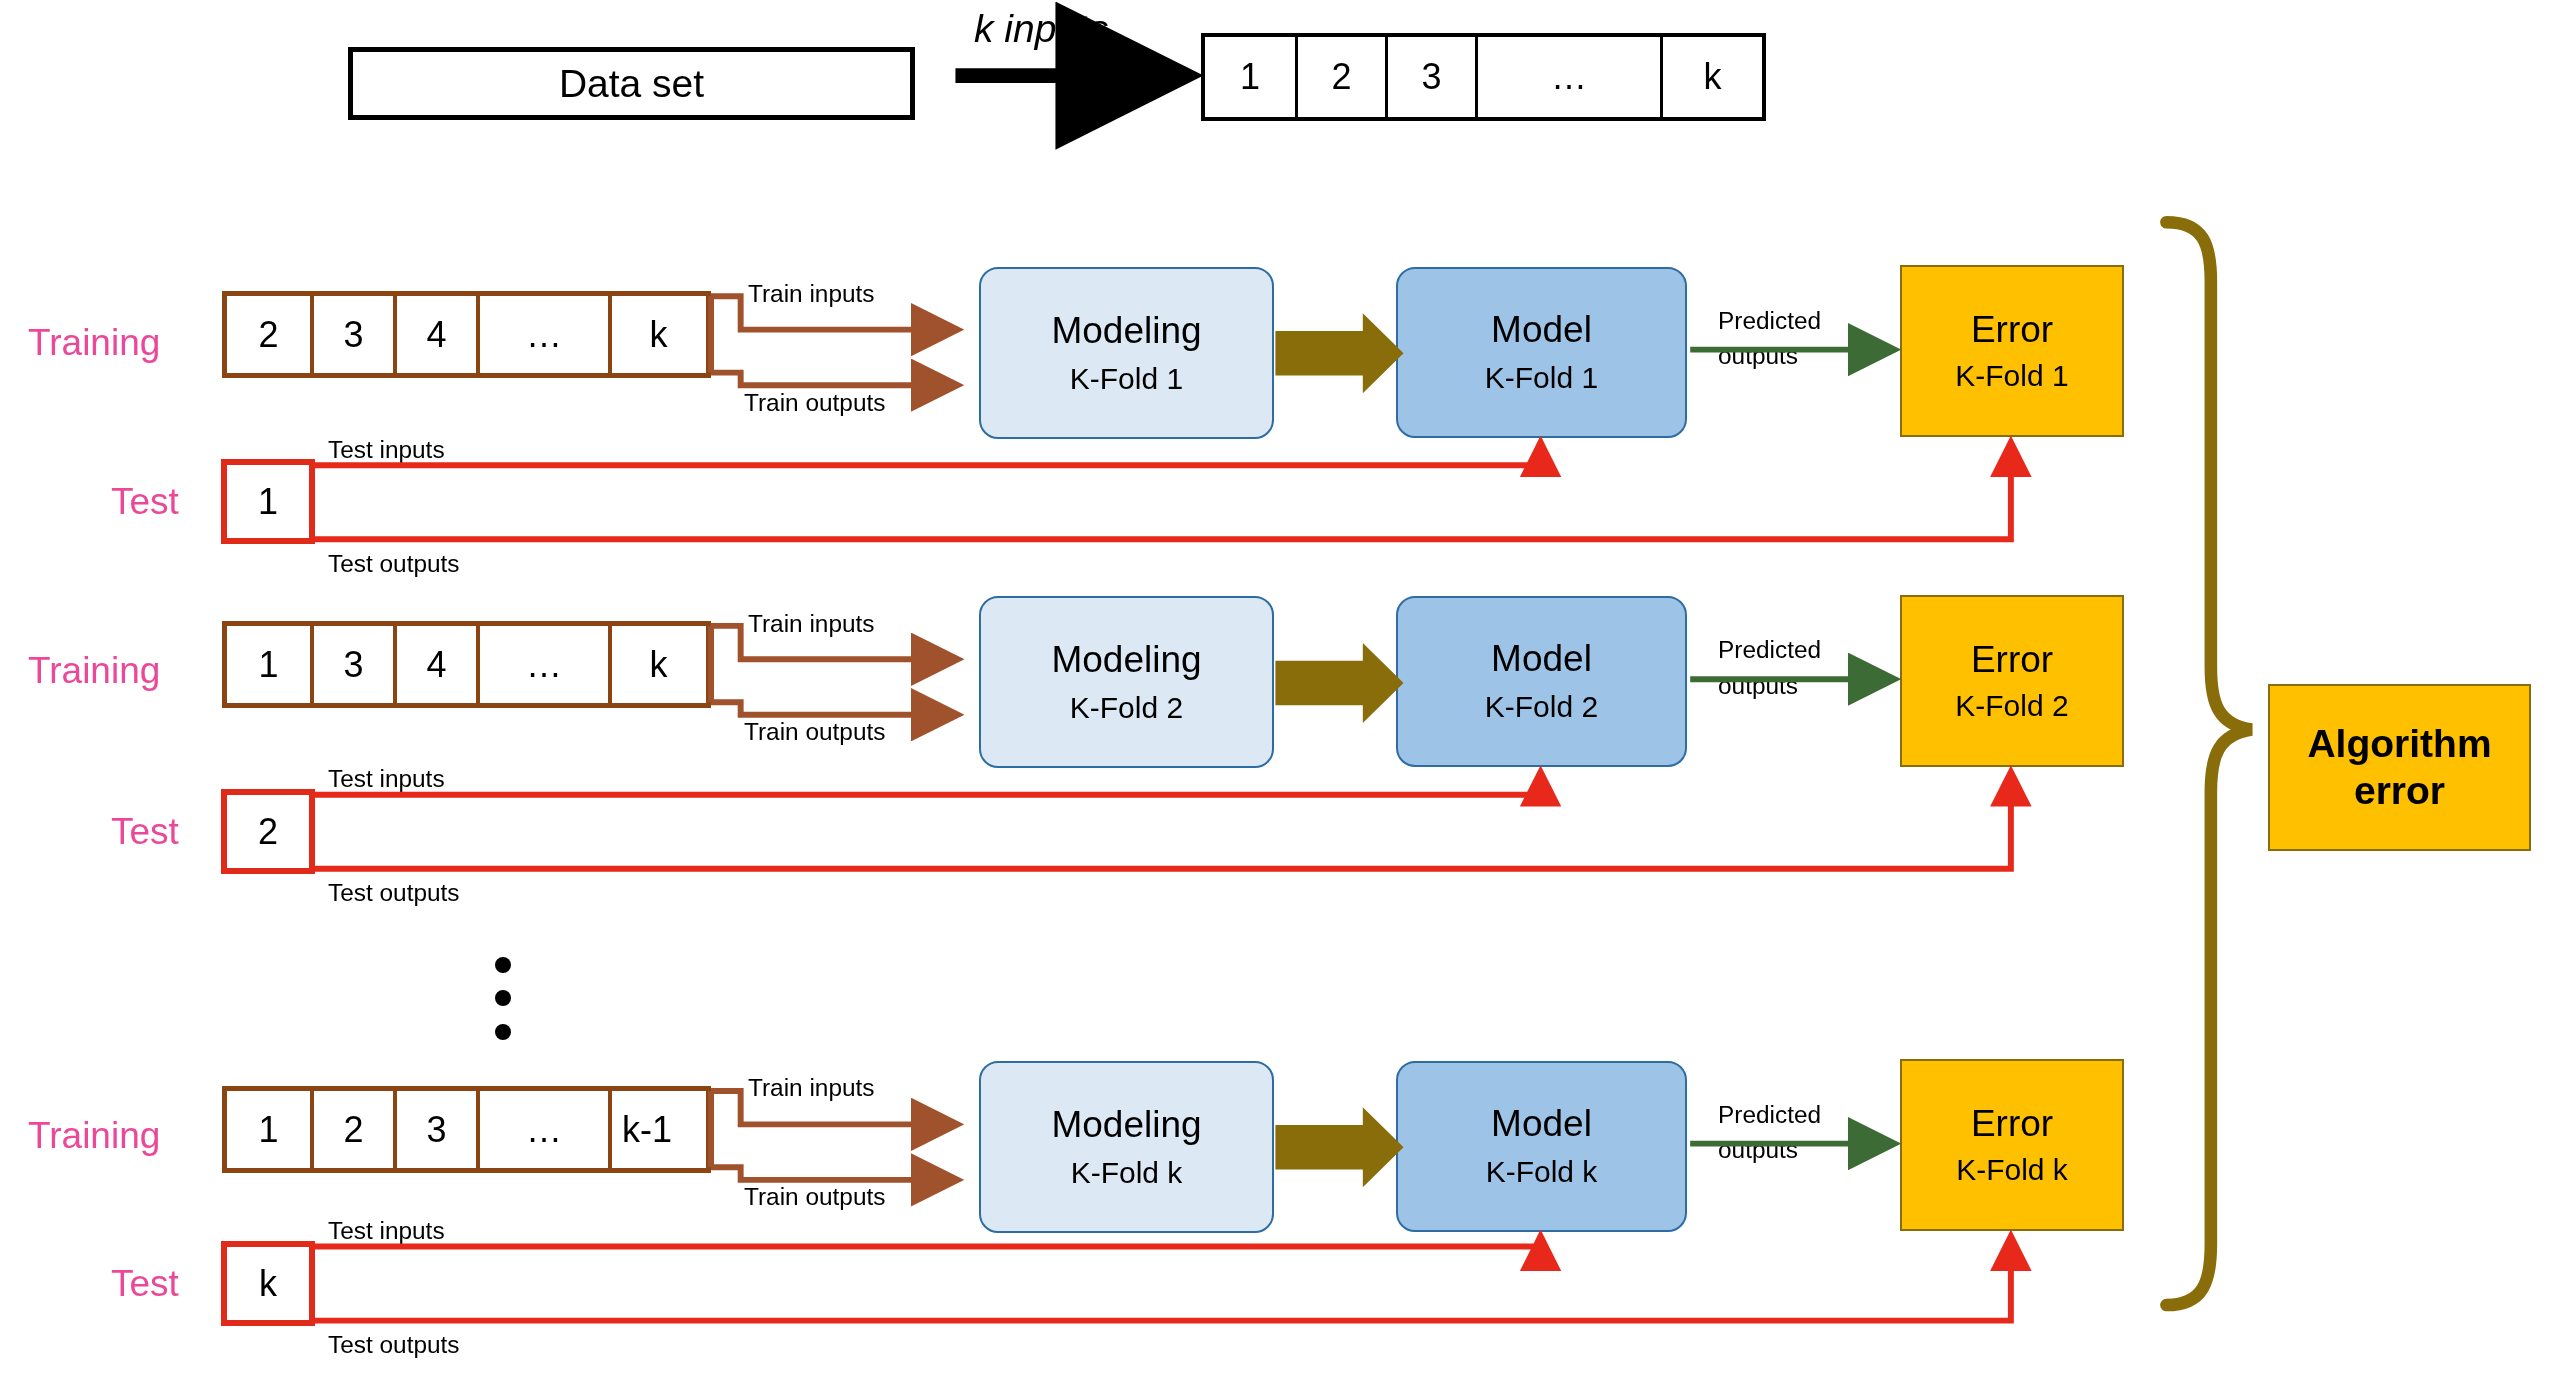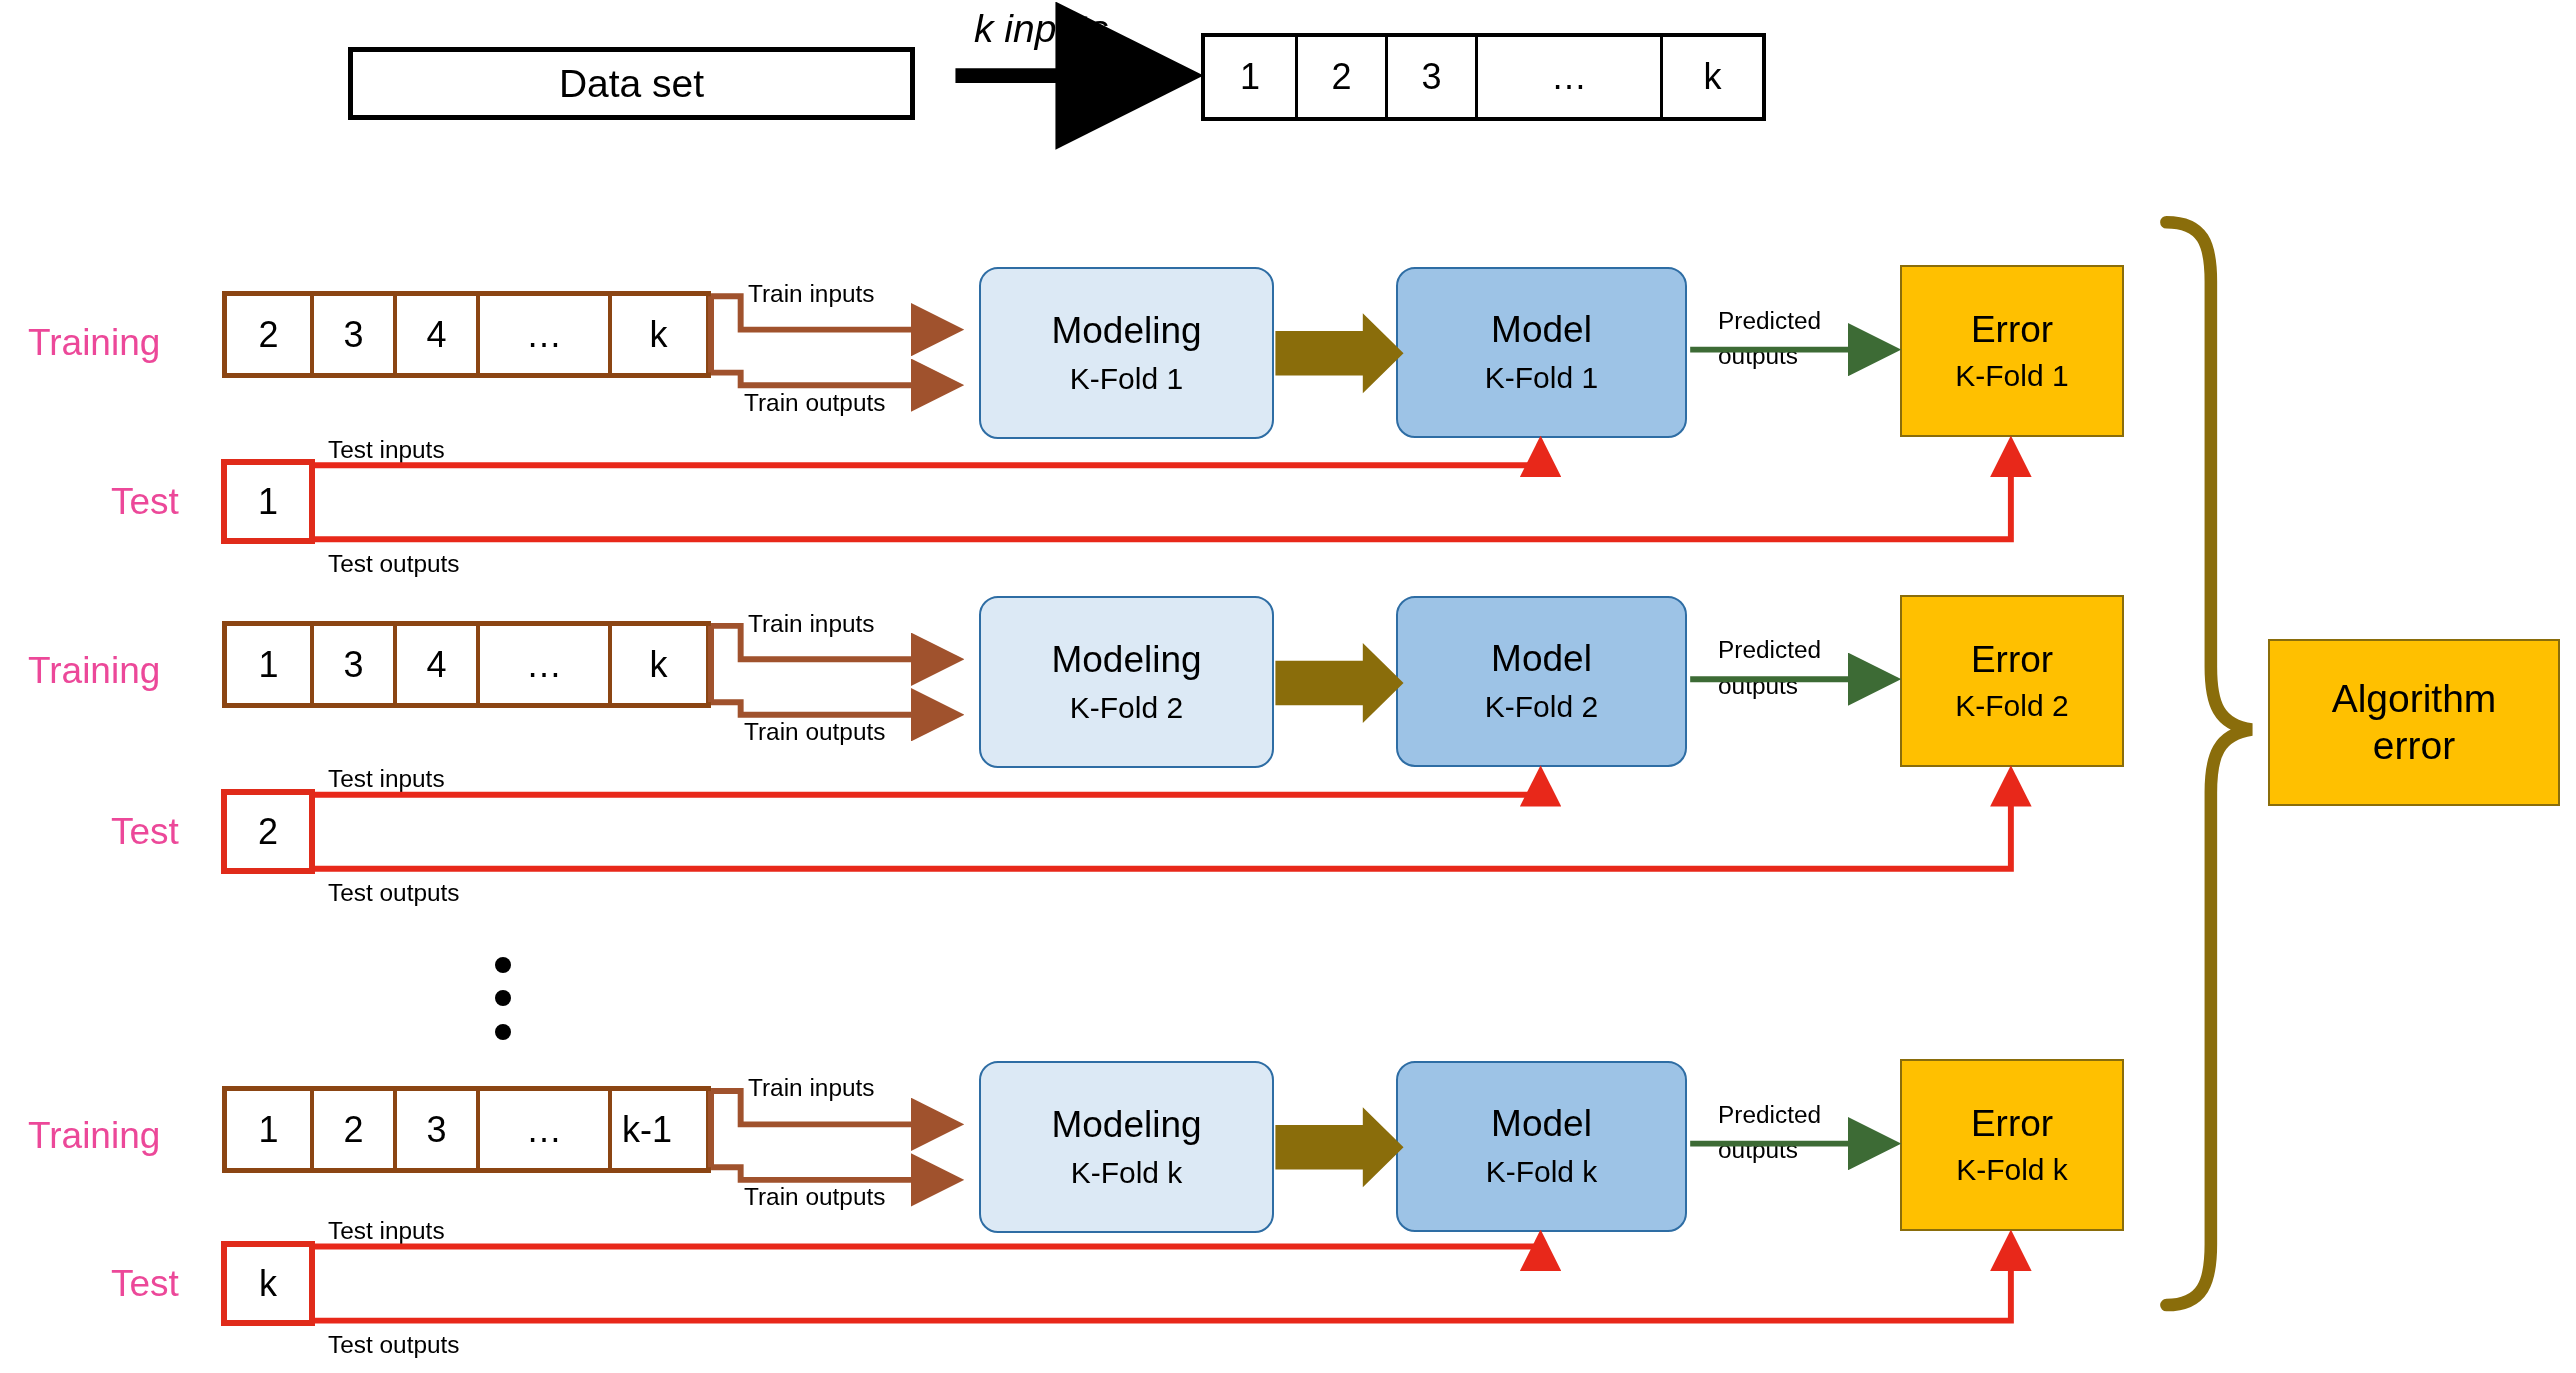--- a/index.html
+++ b/index.html
@@ -169,21 +169,21 @@
   <div class="abs errbox" style="left:1900px;top:1059px;width:224px;height:172px;">
     <div class="t1">Error</div>
     <div class="t2">K-Fold k</div>
   </div>
 
   <div class="abs side-label" style="left:111px;top:1263px;">Test</div>
   <div class="abs test-box" style="left:221px;top:1241px;width:94px;height:85px;">k</div>
   <div class="abs cap" style="left:328px;top:1217px;">Test inputs</div>
   <div class="abs cap" style="left:328px;top:1331px;">Test outputs</div>
 
-  <div class="abs algbox" style="left:2268px;top:639px;width:292px;height:167px;">
+  <div class="abs algbox" style="left:2268px;top:684px;width:263px;height:167px;font-weight:bold;">
     <div class="t1">Algorithm</div>
     <div class="t1">error</div>
   </div>
 
   <svg class="ov" viewBox="0 0 3478 1855">
     <defs>
       <marker id="arrBlack" markerWidth="10" markerHeight="10" refX="8" refY="5" orient="auto">
         <path d="M0,0 L10,5 L0,10 z" fill="#000"></path>
       </marker>
       <marker id="arrBrown" markerWidth="9" markerHeight="9" refX="7.5" refY="4.5" orient="auto">

